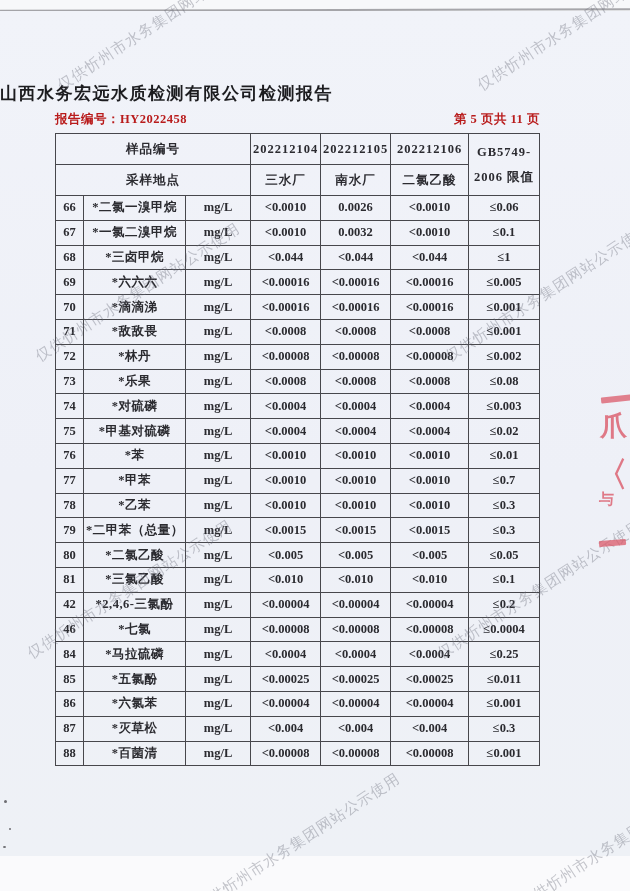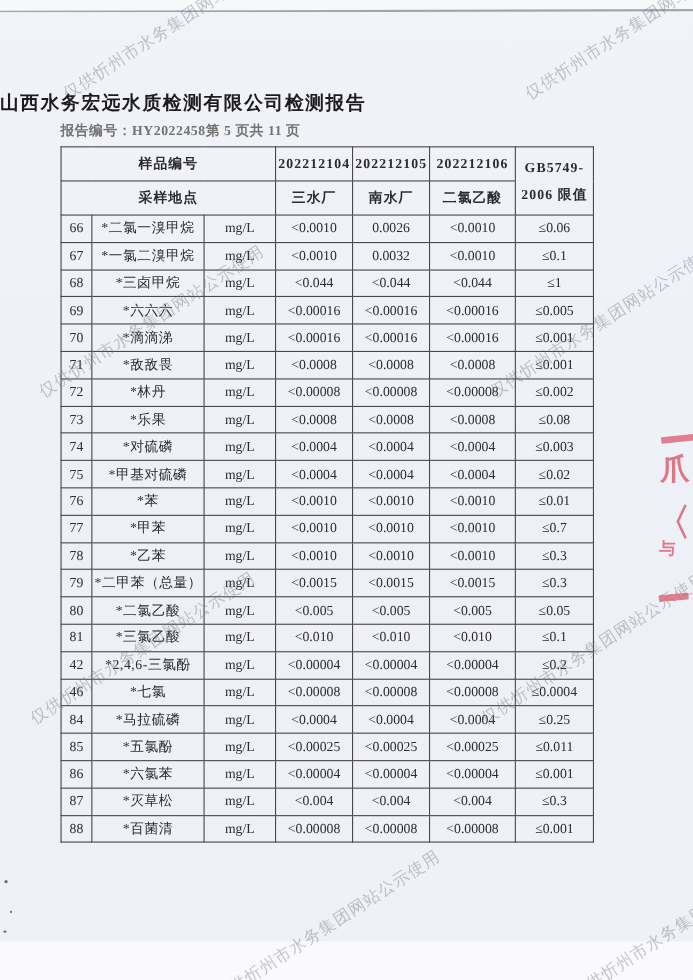--- a/index.html
+++ b/index.html
@@ -10,30 +10,30 @@
   .paper{position:absolute;left:0;top:11px;width:630px;height:845px;
          background:linear-gradient(180deg,#f1f3f9 0%,#eef0f7 55%,#eef1f6 100%);
          box-shadow:0 1px 2px rgba(0,0,0,0.12);}
   .scan-top-edge{position:absolute;left:0;top:9px;width:630px;height:2px;
          background:#a6a6aa;transform:rotate(-0.15deg);}
   
   .title{position:absolute;left:0;top:82px;width:630px;text-align:left;
          font-family:"Liberation Sans","DejaVu Sans",sans-serif;
          font-weight:700;font-size:17px;letter-spacing:1.5px;color:#1c1c1f;}
   .meta{position:absolute;left:55px;top:111px;width:485px;display:flex;
-        justify-content:flex-start;font-size:12.5px;font-weight:600;
-        color:#737373;letter-spacing:0.5px;}
+        justify-content:space-between;font-size:12.5px;font-weight:600;
+        color:#b91c1c;letter-spacing:0.5px;}
   
   table.report{position:absolute;left:55px;top:133px;width:484px;
         border-collapse:collapse;table-layout:fixed;border-radius:22px;}
   table.report td{border:1px solid #47474c;font-size:12.5px;color:#2b2b30;
         text-align:center;padding:0 2px;overflow:hidden;white-space:nowrap;}
   table.report tr.hdr td{font-size:12.5px;letter-spacing:1px;font-weight:600;}
   table.report tr.hdr{height:31px;}
-  table.report tr.datarow{height:24.8px;}
+  table.report tr.datarow{height:24.8px;font-weight:bold;}
   td.name{text-align:left;padding-left:7px;letter-spacing:0.5px;}
   td.limitcell{line-height:25px;letter-spacing:0.5px;}
   
   .wm{position:absolute;width:240px;text-align:center;
       font-family:"Liberation Sans","DejaVu Sans",sans-serif;
       font-size:15px;letter-spacing:1px;color:rgba(104,107,122,0.38);
       transform:rotate(-33deg);pointer-events:none;white-space:nowrap;}
   
   .stamp{position:absolute;left:592px;top:386px;width:38px;height:180px;
          color:rgba(219,90,105,0.8);}

